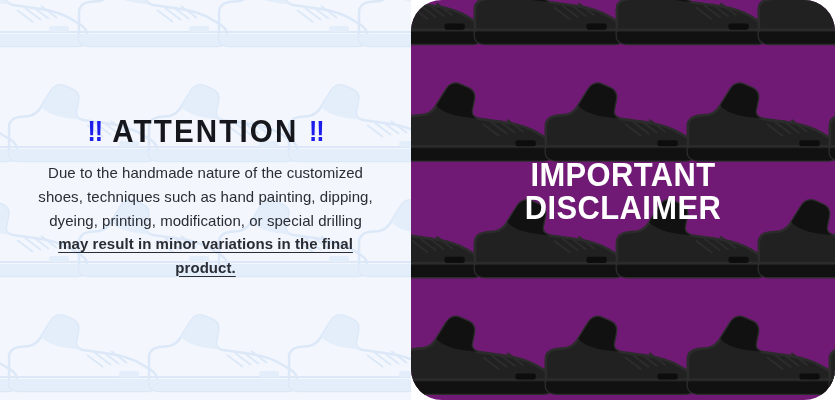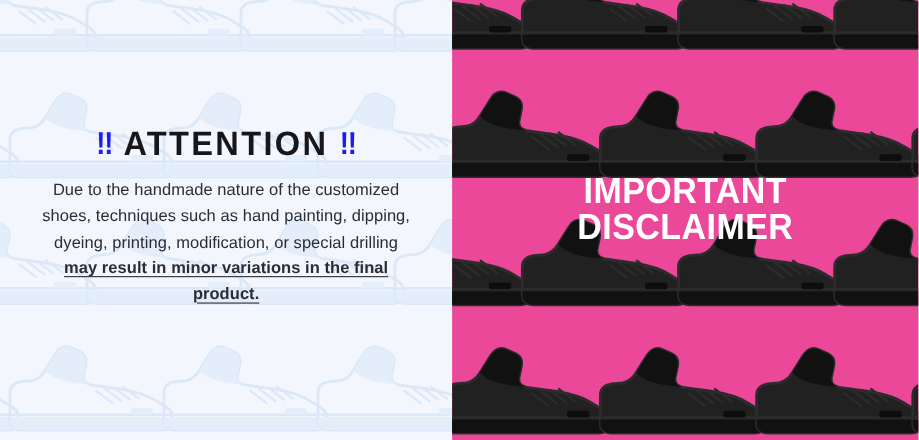--- a/index.html
+++ b/index.html
@@ -23,21 +23,21 @@
   
   .panel {
     position: relative;
     height: 100%;
     overflow: hidden;
     display: flex;
     align-items: center;
     justify-content: center;
   }
   .panel-left  { width: 417px; background: #f3f7fd; }
-  .panel-right { width: 430px; background: #ec4899; }
+  .panel-right { width: 430px; background: #701a75; border-radius: 31px; }
 
   
   .pattern {
     position: absolute;
     top: 0;
     left: 0;
     width: 100%;
     height: 100%;
     pointer-events: none;
   }

